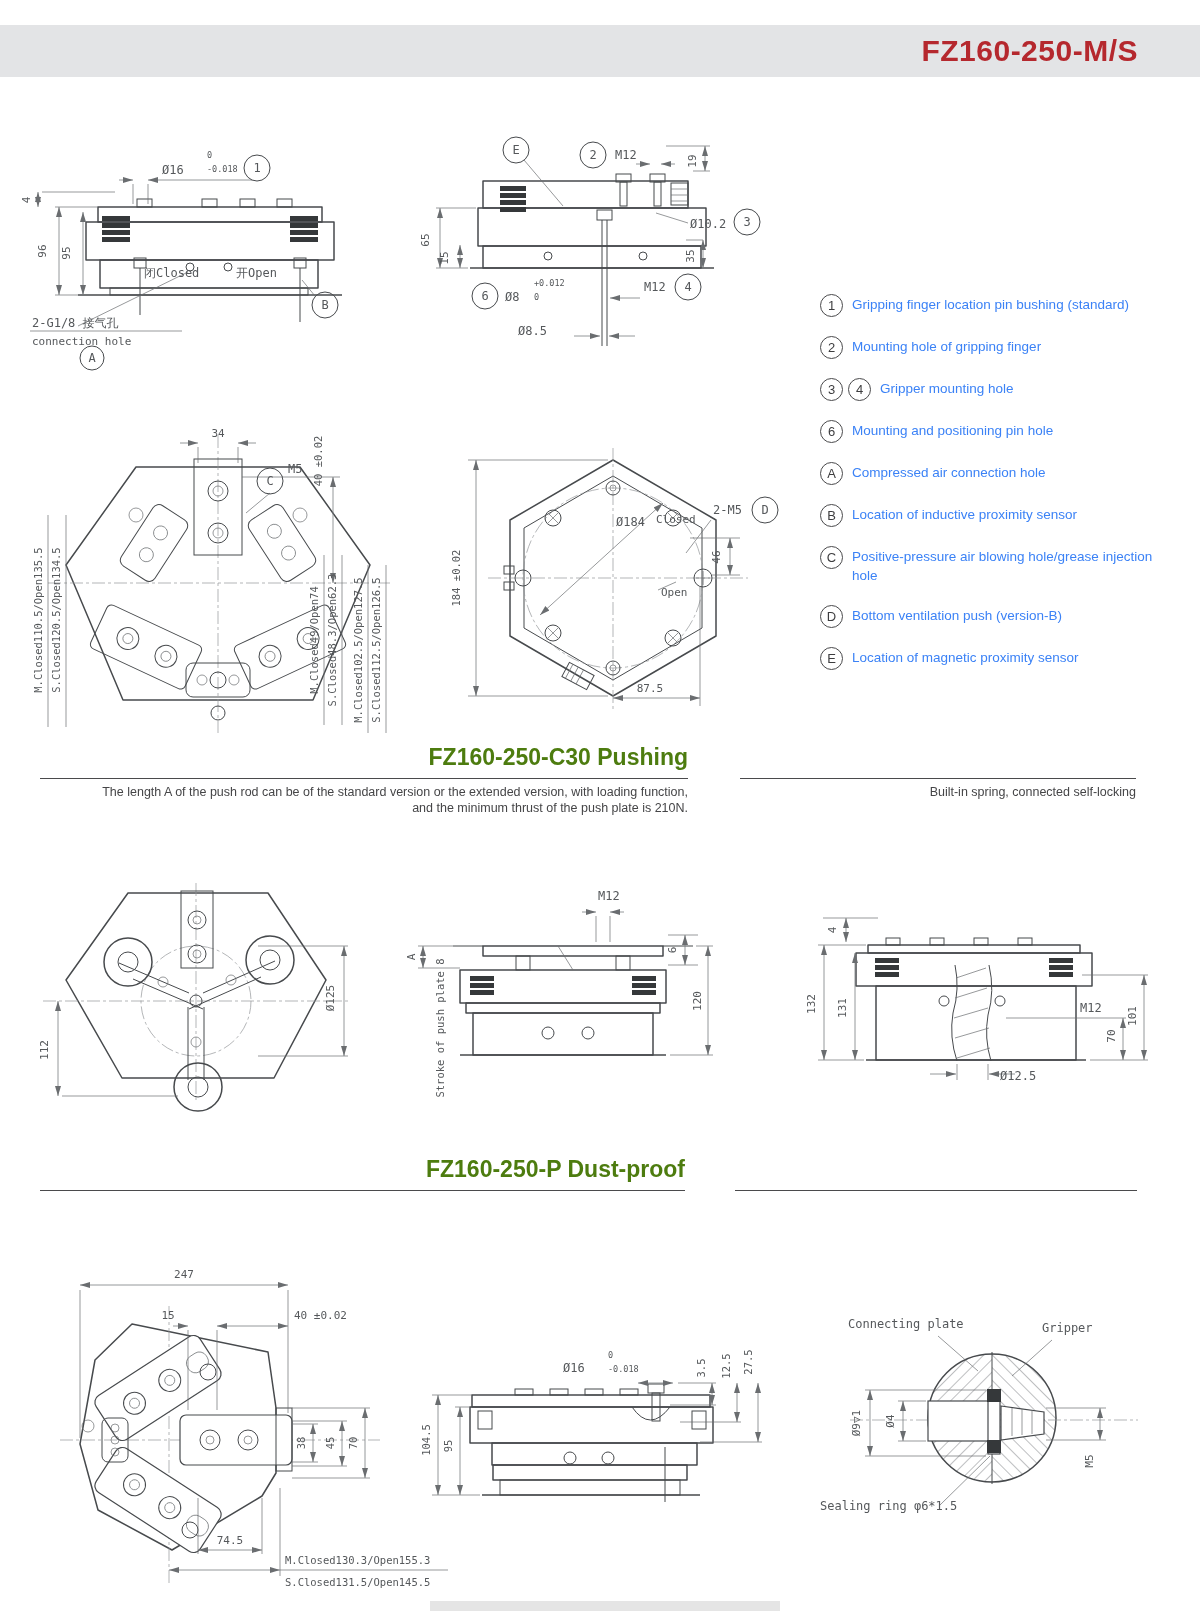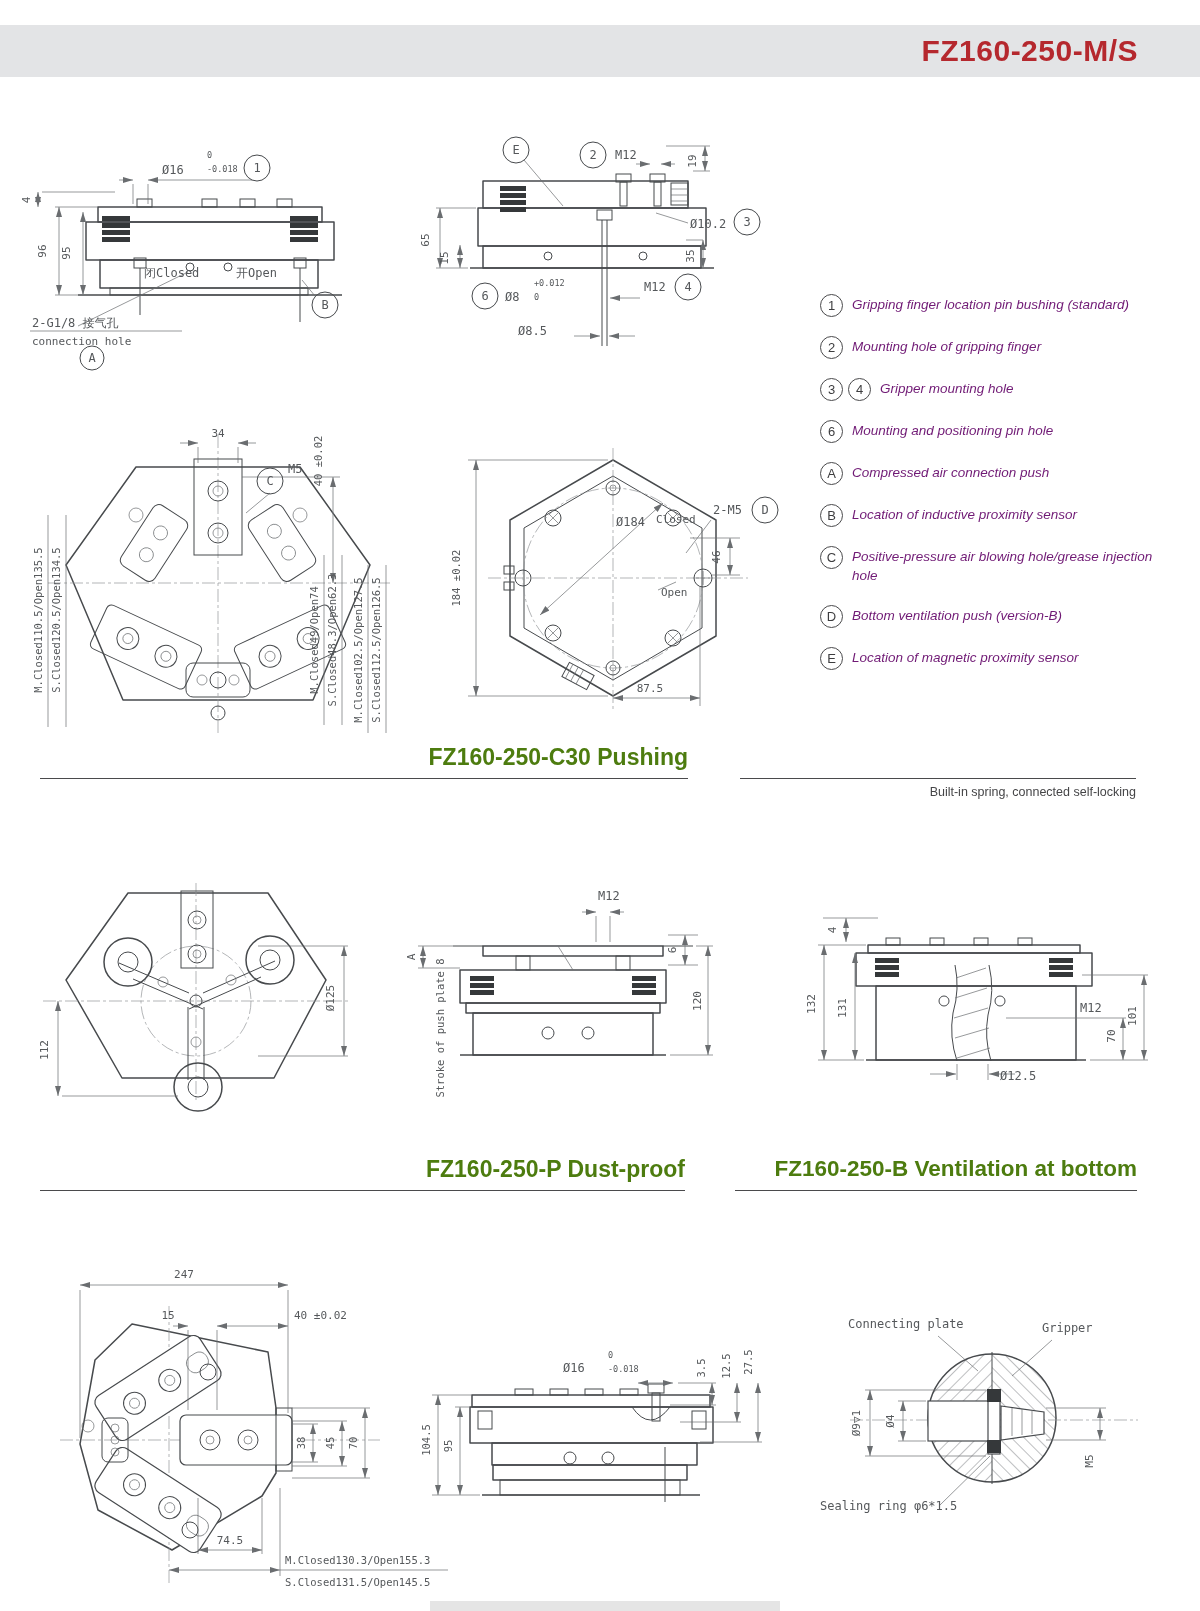--- a/index.html
+++ b/index.html
@@ -8,21 +8,21 @@
   .band{position:absolute;left:0;top:25px;width:1200px;height:52px;background:#e3e4e6;}
   .band .title{display:block;line-height:52px;text-align:right;padding-right:62px;
         font-size:30px;font-weight:bold;color:#b5282e;letter-spacing:.5px;}
   
   .legend{position:absolute;left:820px;top:296px;width:352px;}
   .lg-item{display:flex;align-items:flex-start;margin-bottom:21px;}
   .lg-badge{flex:none;width:21px;height:21px;border:1.4px solid #4a4a4c;border-radius:50%;
         display:flex;align-items:center;justify-content:center;font-size:13px;color:#3d3d3f;
         margin-right:9px;margin-top:-2px;}
   .lg-badge + .lg-badge{margin-left:-4px;}
-  .lg-text{font-size:13.5px;color:#701a75;line-height:1.4;font-style:italic;}
+  .lg-text{font-size:13.5px;color:#3b82f6;line-height:1.4;}
   
   .sec-title{position:absolute;font-size:23px;font-weight:bold;color:#4d7c0f;text-align:right;}
   .sec-rule{position:absolute;border-top:1.5px solid #4a4a4c;height:0;}
   .sec-desc{position:absolute;font-size:12.5px;color:#454547;text-align:right;line-height:1.3;}
   
   svg{position:absolute;overflow:visible;}
   svg text{font-family:"DejaVu Sans Mono",monospace;fill:#55585b;}
   .t12{font-size:12px}.t11{font-size:11px}.t10{font-size:10.5px}.t9{font-size:8.5px}
   .bal{font-size:12px;text-anchor:middle;}
   .out{fill:none;stroke:#474a4d;stroke-width:1.5;stroke-linejoin:round;}
@@ -357,21 +357,21 @@
       <span class="lg-badge">3</span>
       <span class="lg-badge">4</span>
       <span class="lg-text">Gripper mounting hole</span>
       </div>
     <div class="lg-item">
       <span class="lg-badge">6</span>
       <span class="lg-text">Mounting and positioning pin hole</span>
       </div>
     <div class="lg-item">
       <span class="lg-badge">A</span>
-      <span class="lg-text">Compressed air connection push</span>
+      <span class="lg-text">Compressed air connection hole</span>
       </div>
     <div class="lg-item">
       <span class="lg-badge">B</span>
       <span class="lg-text">Location of inductive proximity sensor</span>
       </div>
     <div class="lg-item">
       <span class="lg-badge">C</span>
       <span class="lg-text">Positive-pressure air blowing hole/grease injection hole</span>
       </div>
     <div class="lg-item">
@@ -379,20 +379,21 @@
       <span class="lg-text">Bottom ventilation push (version-B)</span>
       </div>
     <div class="lg-item">
       <span class="lg-badge">E</span>
       <span class="lg-text">Location of magnetic proximity sensor</span>
       </div>
   </div>
 
   <div class="sec-title" style="left:40px;top:744px;width:648px">FZ160-250-C30 Pushing</div>
   <div class="sec-rule" style="left:40px;top:778px;width:648px"></div>
+  <div class="sec-desc" style="left:80px;top:784px;width:608px">The length A of the push rod can be of the standard version or the extended version, with loading function, and the minimum thrust of the push plate is 210N.</div>
   <div class="sec-rule" style="left:740px;top:778px;width:396px"></div>
   <div class="sec-desc" style="left:740px;top:784px;width:396px">Built-in spring, connected self-locking</div>
 
   <svg style="left:28px;top:858px" width="330" height="250" viewBox="0 0 330 250">
     <defs>
         <marker id="a5" markerWidth="11" markerHeight="8" refX="10" refY="4" orient="auto-start-reverse" markerUnits="userSpaceOnUse">
           <path d="M0,1 L10,4 L0,7 Z" fill="#6a6d70"></path>
         </marker>
       </defs>
     <g>
@@ -543,21 +544,20 @@
     <text class="t11" transform="translate(37,136) rotate(-90)" text-anchor="middle">132</text>
     <text class="t11" transform="translate(68,140) rotate(-90)" text-anchor="middle">131</text>
     <text class="t12" x="302" y="144">M12</text>
     <text class="t11" transform="translate(337,168) rotate(-90)" text-anchor="middle">70</text>
     <text class="t11" transform="translate(358,148) rotate(-90)" text-anchor="middle">101</text>
     <text class="t12" x="222" y="212">Ø12.5</text>
   </svg>
 
   <div class="sec-title" style="left:40px;top:1156px;width:645px">FZ160-250-P Dust-proof</div>
   <div class="sec-rule" style="left:40px;top:1190px;width:645px"></div>
-  <div class="sec-title" style="left:735px;top:1156px;width:402px;font-size:22.5px">FZ160-250-B Ventilation at bottom</div>
   <div class="sec-rule" style="left:735px;top:1190px;width:402px"></div>
 
   <svg style="left:40px;top:1248px" width="410" height="365" viewBox="0 0 410 365">
     <defs>
         <marker id="a8" markerWidth="11" markerHeight="8" refX="10" refY="4" orient="auto-start-reverse" markerUnits="userSpaceOnUse">
           <path d="M0,1 L10,4 L0,7 Z" fill="#6a6d70"></path>
         </marker>
       </defs>
     <g>
       <polygon class="out" points="92,76 228,104 236,160 236,225 222,248 132,302 58,262 40,196 55,112"></polygon>

